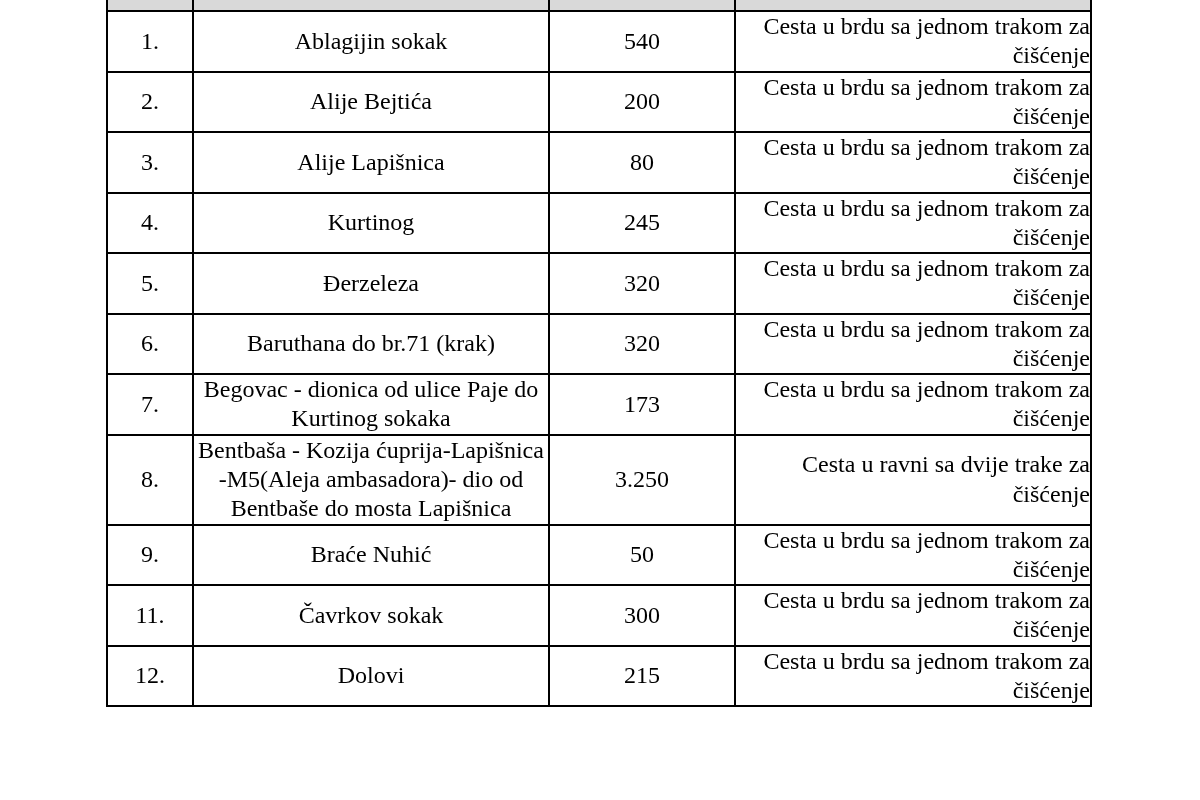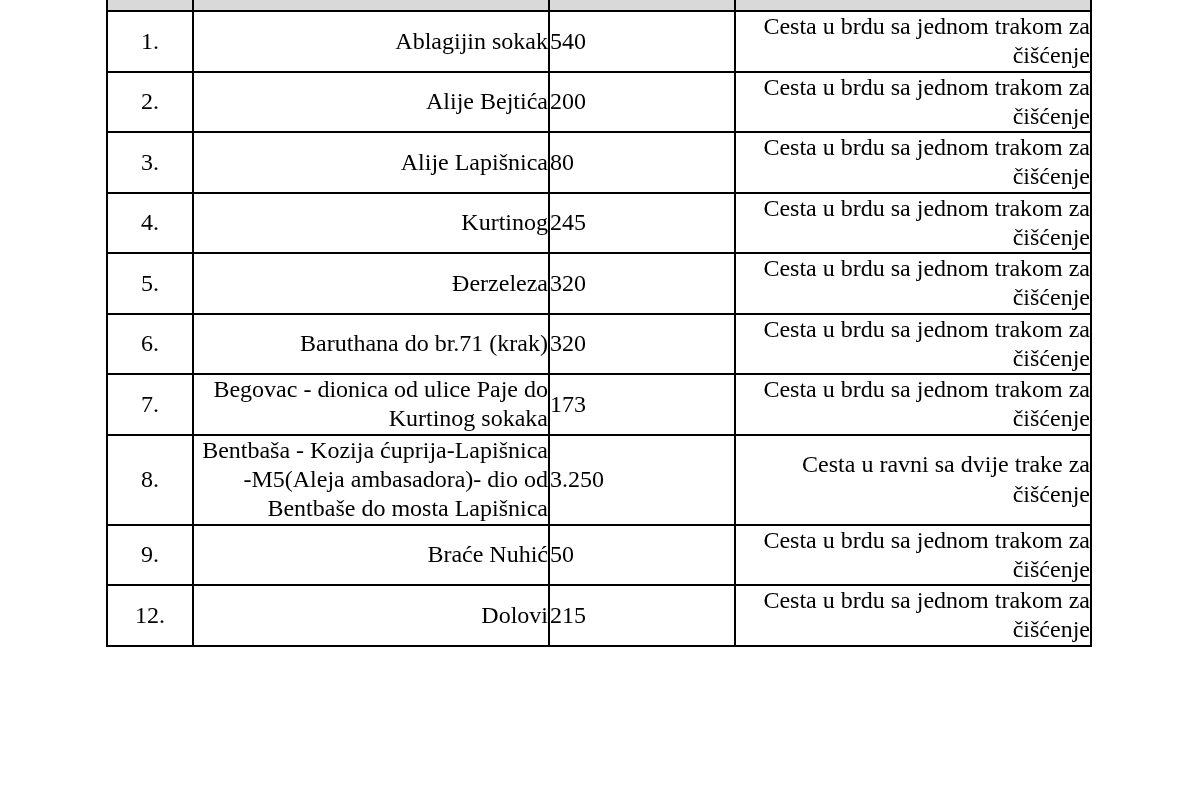--- a/index.html
+++ b/index.html
@@ -48,26 +48,26 @@
   thead th {
     background: #d9d9d9;
     height: 22px;
   }
   td.num {
     text-align: center;
     font-size: 24px;
     padding: 2px 0;
   }
   td.name {
-    text-align: right;
+    text-align: center;
     padding: 4px 0 4px 8px;
     font-size: 24px;
   }
   td.len {
-    text-align: left;
+    text-align: center;
     font-size: 24px;
     padding: 2px 0;
   }
   td.type {
     text-align: right;
     font-size: 24px;
     padding: 4px 6px;
   }
 </style>
 </head>
@@ -139,20 +139,26 @@
             <td class="len">3.250</td>
             <td class="type">Cesta u ravni sa dvije trake za čišćenje</td>
           </tr>
           <tr>
             <td class="num">9.</td>
             <td class="name">Braće Nuhić</td>
             <td class="len">50</td>
             <td class="type">Cesta u brdu sa jednom trakom za čišćenje</td>
           </tr>
           <tr>
+            <td class="num">11.</td>
+            <td class="name">Čavrkov sokak</td>
+            <td class="len">300</td>
+            <td class="type">Cesta u brdu sa jednom trakom za čišćenje</td>
+          </tr>
+          <tr>
             <td class="num">12.</td>
             <td class="name">Dolovi</td>
             <td class="len">215</td>
             <td class="type">Cesta u brdu sa jednom trakom za čišćenje</td>
           </tr>
         </tbody>
     </table>
   </div>
 </div>
 

